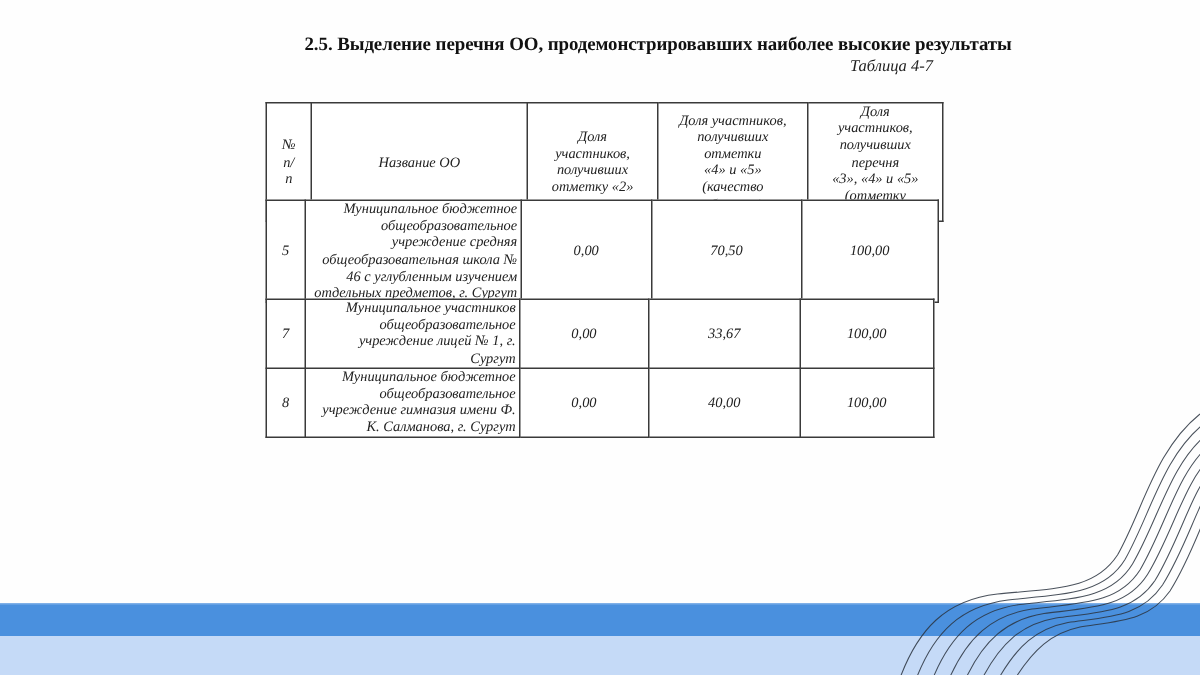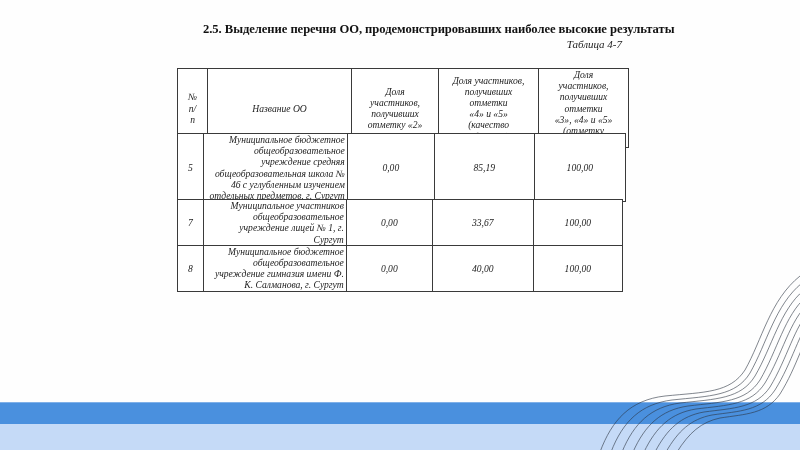--- a/index.html
+++ b/index.html
@@ -130,21 +130,21 @@
       </td>
       <td>
         <div>Доля участников,</div>
         <div>получивших отметки</div>
         <div>«4» и «5»</div>
         <div>(качество обучения)</div>
       </td>
       <td>
         <div>Доля участников,</div>
         <div>получивших</div>
-        <div>отметки</div>
+        <div>перечня</div>
         <div>«3», «4» и «5»</div>
         <div>(отметку</div>
         <div>обученности)</div>
       </td>
     </tr>
   </tbody>
     </table>
 
   <table class="tbl-part tbl-row5">
     <colgroup>
@@ -152,21 +152,21 @@
         <col style="width:144px">
         <col style="width:87px">
         <col style="width:100px">
         <col style="width:91px">
     </colgroup>
     <tbody>
         <tr>
       <td>5</td>
       <td class="name">Муниципальное бюджетное общеобразовательное учреждение средняя общеобразовательная школа № 46 с углубленным изучением отдельных предметов, г. Сургут</td>
       <td>0,00</td>
-      <td>85,19</td>
+      <td>70,50</td>
       <td>100,00</td>
     </tr>
   </tbody>
     </table>
 
   <table class="tbl-part tbl-row78">
     <colgroup>
       <col style="width:25px">
         <col style="width:143px">
         <col style="width:86px">

